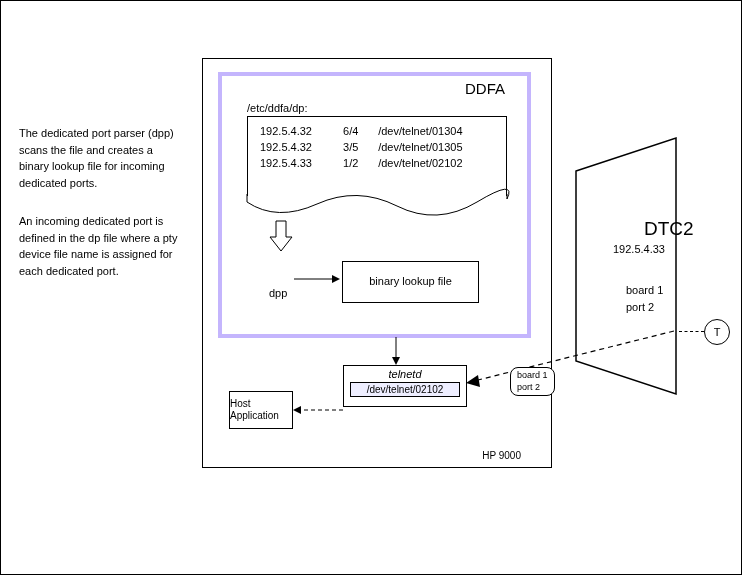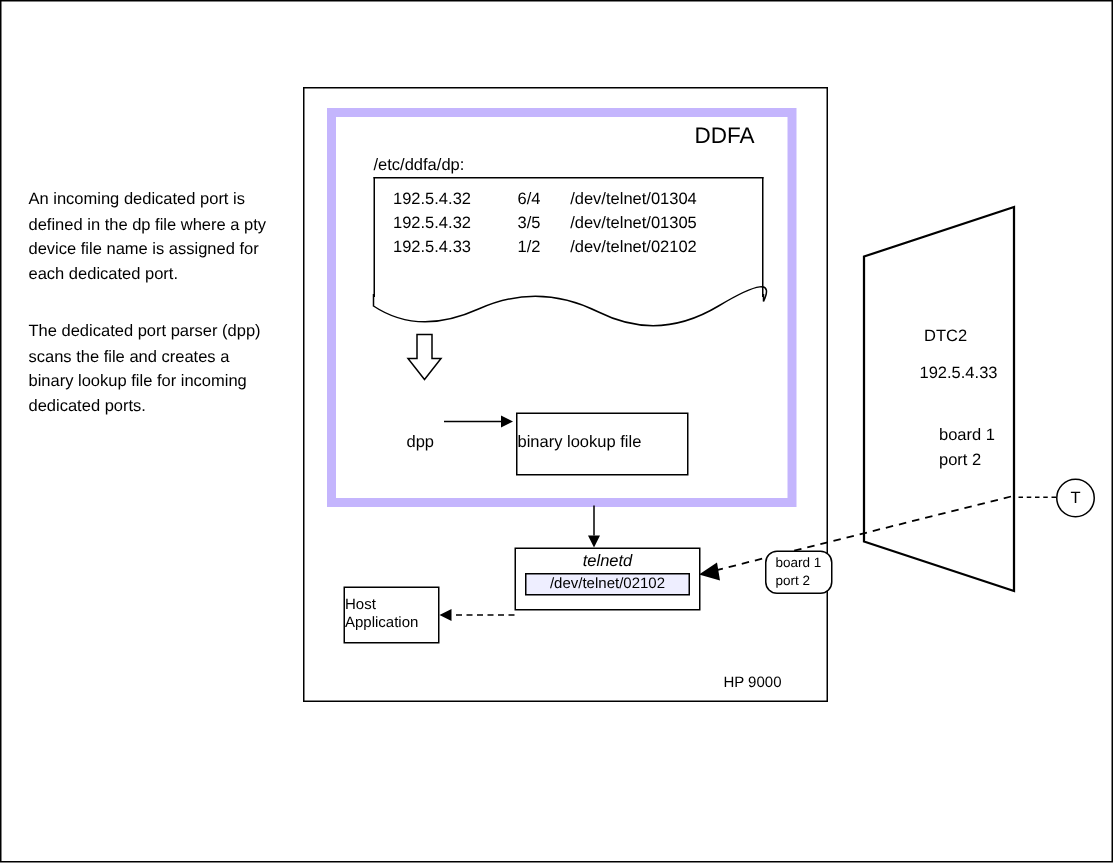--- a/index.html
+++ b/index.html
@@ -35,21 +35,21 @@
     right: 30px;
     bottom: 6px;
     font-size: 10px;
   }
   .ddfa-box {
     position: absolute;
     left: 15px;
     top: 13px;
     width: 313px;
     height: 266px;
-    border: 6px solid #c4b5fd;
+    border: 4px solid #c4b5fd;
   }
   .ddfa-label {
     position: absolute;
     right: 22px;
     top: 4px;
     font-size: 15px;
     font-weight: normal;
   }
   .dpfile-label {
     position: absolute;
@@ -94,28 +94,28 @@
     position: absolute;
     left: 72px;
     top: 198px;
     width: 46px;
     height: 10px;
   }
   .binlookup-box {
     position: absolute;
     left: 120px;
     top: 185px;
-    width: 115px;
+    width: 137px;
     height: 42px;
     border: 1px solid #000;
     display: flex;
     align-items: center;
+    justify-content: center;
     text-align: center;
     line-height: 1.2;
-    margin-top: 12px;
   }
   .down-arrow2 {
     position: absolute;
     left: 188px;
     top: 278px;
     width: 10px;
     height: 28px;
   }
   .telnetd-box {
     position: absolute;
@@ -156,23 +156,23 @@
   }
   .dtc-shape {
     position: absolute;
     left: 573px;
     top: 135px;
     width: 140px;
     height: 280px;
   }
   .dtc-label {
     position: absolute;
-    left: 615px;
+    left: 643px;
     top: 217px;
-    font-size: 11px;
+    font-size: 19px;
   }
   .dtc-ip {
     position: absolute;
     left: 612px;
     top: 242px;
   }
   .dtc-board {
     position: absolute;
     left: 625px;
     top: 283px;
@@ -213,22 +213,22 @@
     background: #fff;
     text-align: left;
     line-height: 1.3;
   }
   svg { overflow: visible; }
 </style>
 </head>
 <body>
 
 <div class="desc-col">
+  <p>The dedicated port parser (dpp) scans the file and creates a binary lookup file for incoming dedicated ports.</p>
   <p>An incoming dedicated port is defined in the dp file where a pty device file name is assigned for each dedicated port.</p>
-  <p>The dedicated port parser (dpp) scans the file and creates a binary lookup file for incoming dedicated ports.</p>
 </div>
 
 <div class="hp9000-box">
   <div class="hp9000-label">HP 9000</div>
 
   <div class="ddfa-box">
     <div class="ddfa-label">DDFA</div>
     <div class="dpfile-label">/etc/ddfa/dp:</div>
 
     <div class="dpfile-box">

